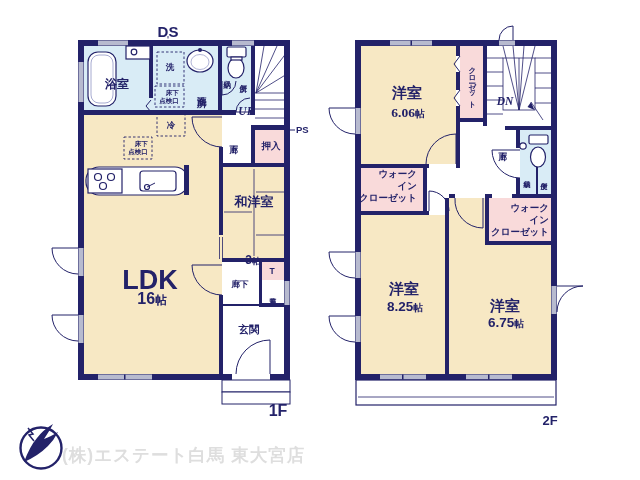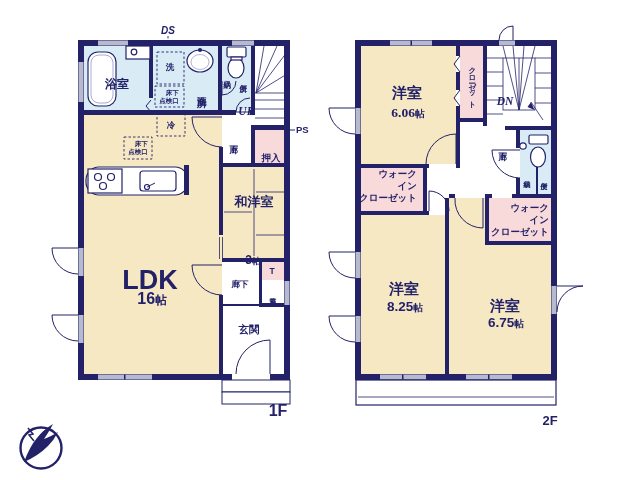--- a/index.html
+++ b/index.html
@@ -278,23 +278,23 @@
     </span>
 <span class="lbl stack" style="left:138px;top:148px;font-size:6.5px;">
       <span>床下</span>
       <span>点検口</span>
     </span>
 <span class="lbl" style="left:171px;top:125px;font-size:8.5px;">冷</span>
 <span class="lbl v" style="left:227px;top:75px;font-size:7.5px;">収納</span>
 <span class="lbl v" style="left:243px;top:79px;font-size:7.5px;">便所</span>
 <span class="lbl it" style="left:246px;top:112px;font-size:11.5px;">UP</span>
 <span class="lbl v" style="left:234px;top:139px;font-size:8.5px;">廊下</span>
-<span class="lbl" style="left:271px;top:158px;font-size:9.5px;">押入</span>
+<span class="lbl" style="left:271px;top:146px;font-size:9.5px;">押入</span>
 <span class="lbl left-anchor" style="left:296px;top:130px;font-size:9.5px;">PS</span>
-<span class="lbl" style="left:168px;top:31px;font-size:10px;font-style:italic;">DS</span>
+<span class="lbl" style="left:168px;top:31px;font-size:15px;">DS</span>
 <span class="lbl" style="left:254px;top:201px;font-size:13px;">和洋室</span>
 <span class="lbl" style="left:253px;top:221px;font-size:12px;margin-top:39px;"><span>3</span><span class="u">帖</span></span>
 <span class="lbl" style="left:150px;top:280px;font-size:27px;">LDK</span>
 <span class="lbl" style="left:152px;top:299px;font-size:16px;"><span>16</span><span class="u">帖</span></span>
 <span class="lbl" style="left:240px;top:284px;font-size:8.5px;">廊下</span>
 <span class="lbl" style="left:272px;top:271px;font-size:8.5px;">T</span>
 <span class="lbl v" style="left:272px;top:293px;font-size:6.8px;letter-spacing:0;">下足箱</span>
 <span class="lbl" style="left:249px;top:329px;font-size:10.5px;">玄関</span>
 <span class="lbl" style="left:278px;top:411px;font-size:16px;">1F</span>
 
@@ -314,14 +314,15 @@
       <span>ウォーク</span>
       <span>イン</span>
       <span>クローゼット</span>
     </span>
 <span class="lbl" style="left:404px;top:288px;font-size:15px;">洋室</span>
 <span class="lbl" style="left:405px;top:307px;font-size:13.5px;"><span>8.25</span><span class="u">帖</span></span>
 <span class="lbl" style="left:505px;top:305px;font-size:15px;">洋室</span>
 <span class="lbl" style="left:506px;top:323px;font-size:13.5px;"><span>6.75</span><span class="u">帖</span></span>
 <span class="lbl" style="left:550px;top:420px;font-size:13px;">2F</span>
 
+<span id="footer-text">(株)エステート白馬 東大宮店</span>
 
 </div>
 
 </body></html>

